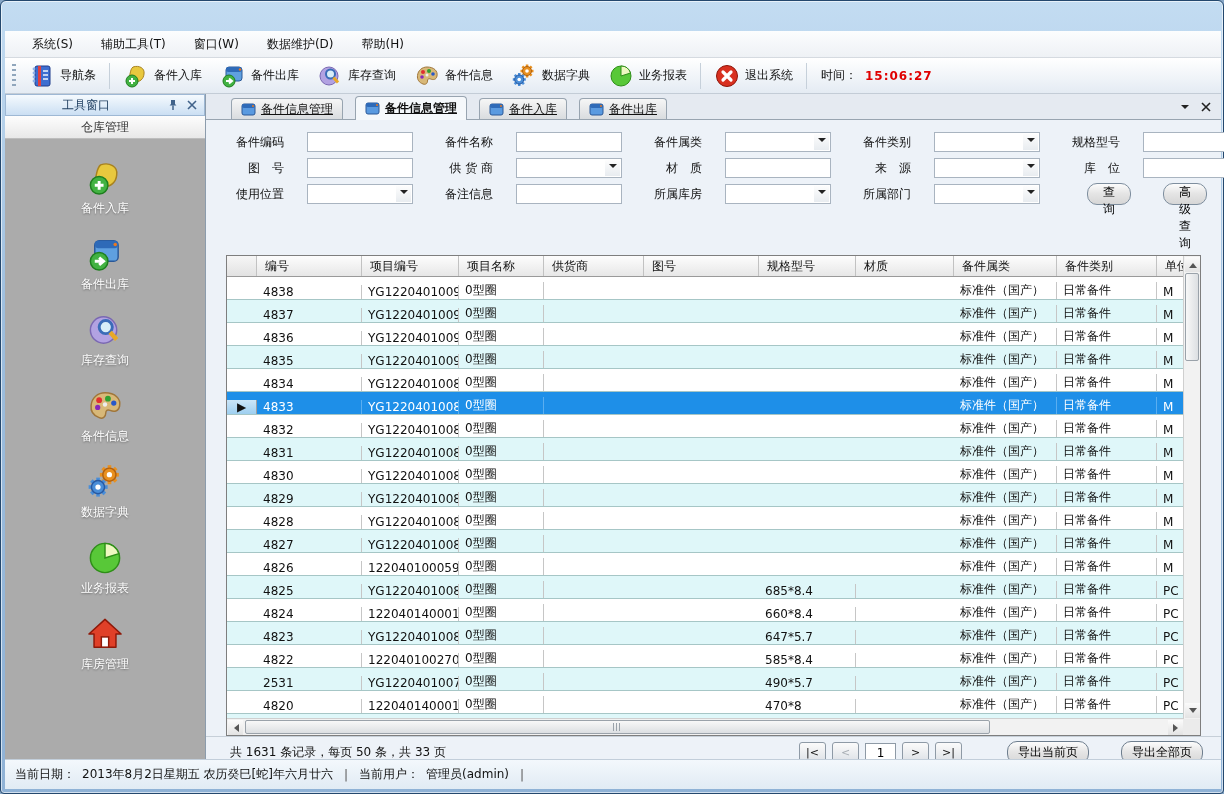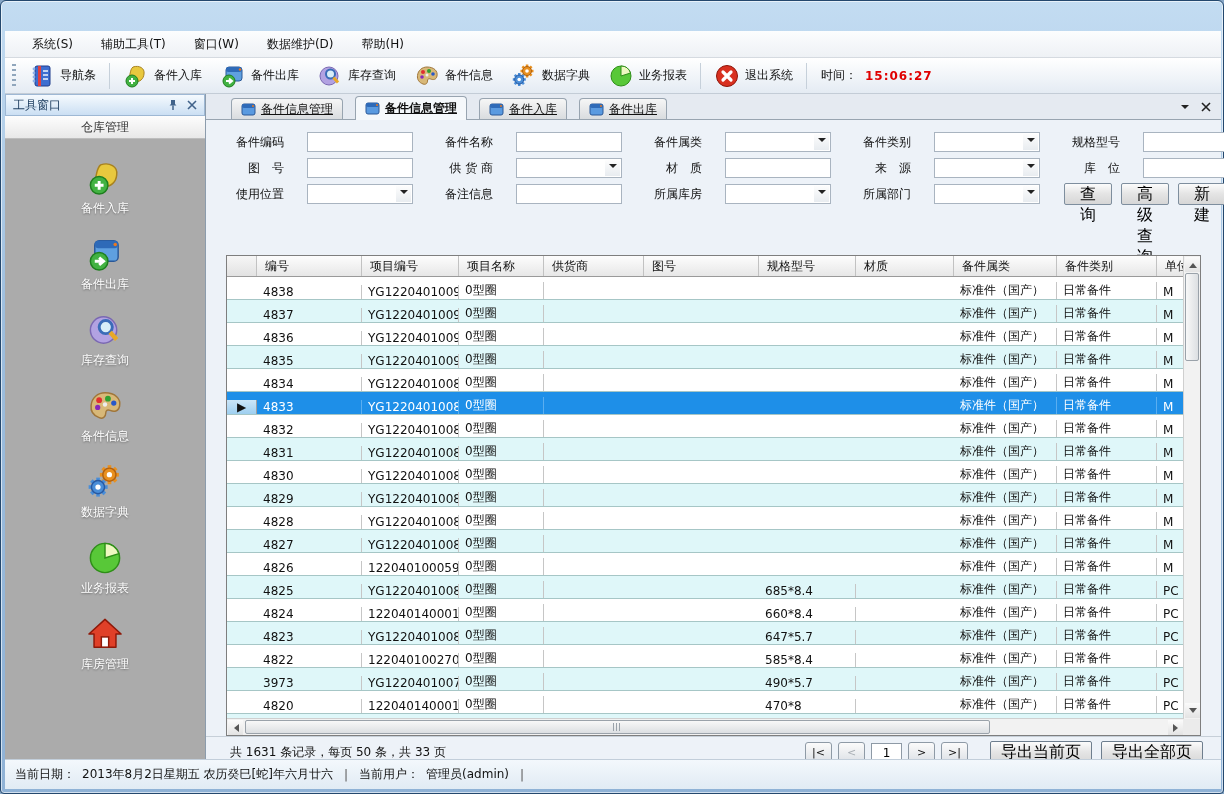--- a/index.html
+++ b/index.html
@@ -34,21 +34,21 @@
              display:flex; align-items:center; padding-left:5px; }
   .grip { width:4px; height:24px; margin:0 4px 0 2px;
           background:repeating-linear-gradient(180deg,#90A6BC 0 2px,transparent 2px 5px); }
   .tb-item { display:flex; align-items:center; gap:5px; padding:3px 9px; border-radius:3px; cursor:default; }
   .tb-sep { width:1px; height:26px; background:#C6D0DA; margin:0 4px; }
   .tb-time { display:flex; align-items:center; gap:8px; padding-left:10px; }
   .tb-time .val { color:var(--time); font-weight:bold; letter-spacing:1px; }
 
   
   .sidebar { position:absolute; left:4px; top:93px; width:201px; height:665px; background:#ABABAB;
-             border-right:1px solid #8C9CAC; display:flex; flex-direction:column; }
+             border-right:1px solid #8C9CAC; display:flex; flex-direction:column;text-align:center; }
   .sb-header { height:22px; background:linear-gradient(#F5FAFE,#CBDFF3); border:1px solid #9EB8D4;
                display:flex; align-items:center; padding:0 7px; color:#1C3C5E; gap:8px; }
   .sb-header .t { flex:1; }
   .sb-group { height:23px; background:linear-gradient(#FDFDFD,#E8E8E8); border-bottom:1px solid #BDBDBD;
               display:flex; align-items:center; justify-content:center; color:#333; }
   .sb-body { flex:1; display:flex; flex-direction:column; align-items:center; padding-top:18px; gap:14px; overflow:hidden; }
   .sb-item { display:flex; flex-direction:column; align-items:center; gap:3px; color:#FFF;
              text-shadow:0 1px 2px rgba(0,0,0,.4); width:90%; padding:2px 0; cursor:default; }
 
   
@@ -66,22 +66,22 @@
 
   
   .search { position:absolute; left:0; top:0; width:1015px; padding:9px 0 0 0; }
   .s-row { display:flex; align-items:center; height:26px; padding-left:22px; }
   .s-cell { display:flex; align-items:center; margin-right:24px;gap:16px; }
   .s-label { width:56px; text-align:right; margin-right:7px; white-space:pre; }
   .s-field { width:106px; height:20px; background:#FFF; border:1px solid #A9B4C0; position:relative; }
   .s-field .arrow { position:absolute; right:1px; top:1px; bottom:1px; width:15px;
                     display:flex; align-items:flex-start; justify-content:center; background:linear-gradient(#FDFDFD,#E8ECF0); }
   .s-buttons { display:flex; gap:9px; margin-left:auto; margin-right:20px; }
-  .btn { height:22px; padding:0 15px; font-size:16px; font-family:inherit;
-         background:linear-gradient(#FCFCFC,#E6E6E6 45%,#D6D6D6); border:1px solid #7E8E9E; border-radius:2px; }
+  .btn { height:22px; padding:0 15px; font-size:12px; font-family:inherit;
+         background:linear-gradient(#FCFCFC,#E6E6E6 45%,#D6D6D6); border:1px solid #7E8E9E; border-radius:10px;margin-left:23px; }
 
   
   .table-wrap { position:absolute; left:20px; top:135px; width:975px; height:481px; background:#FFF; border:1px solid #7E7E7E; }
   .grid { position:absolute; left:0; top:0; width:957px; height:463px; overflow:hidden; }
   .g-head { display:flex; height:21px; background:linear-gradient(#FDFDFD,#E7E7E7); border-bottom:1px solid #9A9A9A; }
   .g-hc { border-right:1px solid #C2C2C2; display:flex; align-items:center; padding-left:8px; flex:none; overflow:hidden; white-space:nowrap; }
   .g-hc.first { background:linear-gradient(#F6F6F6,#E2E2E2); }
   .g-row { display:flex; height:23px; border-bottom:1px solid var(--gridh); background:#FFF;align-items:flex-end; }
   .g-row.alt { background:var(--alt); }
   .g-row.sel { background:var(--sel); color:#FFF; }
@@ -718,21 +718,21 @@
               <div class="g-c" style="width: 100px;"></div>
               <div class="g-c" style="width: 115px;"></div>
               <div class="g-c" style="width: 97px;">585*8.4</div>
               <div class="g-c" style="width: 98px;"></div>
               <div class="g-c" style="width: 103px;">标准件（国产）</div>
               <div class="g-c" style="width: 100px;">日常备件</div>
               <div class="g-c" style="width: 28px;">PC</div>
             </div>
             <div class="g-row alt">
               <div class="g-rh"></div>
-              <div class="g-c" style="width: 105px;">3973</div>
+              <div class="g-c" style="width: 105px;">2531</div>
               <div class="g-c" style="width: 97px;">YG12204010079</div>
               <div class="g-c" style="width: 85px;">0型圈</div>
               <div class="g-c" style="width: 100px;"></div>
               <div class="g-c" style="width: 115px;"></div>
               <div class="g-c" style="width: 97px;">490*5.7</div>
               <div class="g-c" style="width: 98px;"></div>
               <div class="g-c" style="width: 103px;">标准件（国产）</div>
               <div class="g-c" style="width: 100px;">日常备件</div>
               <div class="g-c" style="width: 28px;">PC</div>
             </div>

